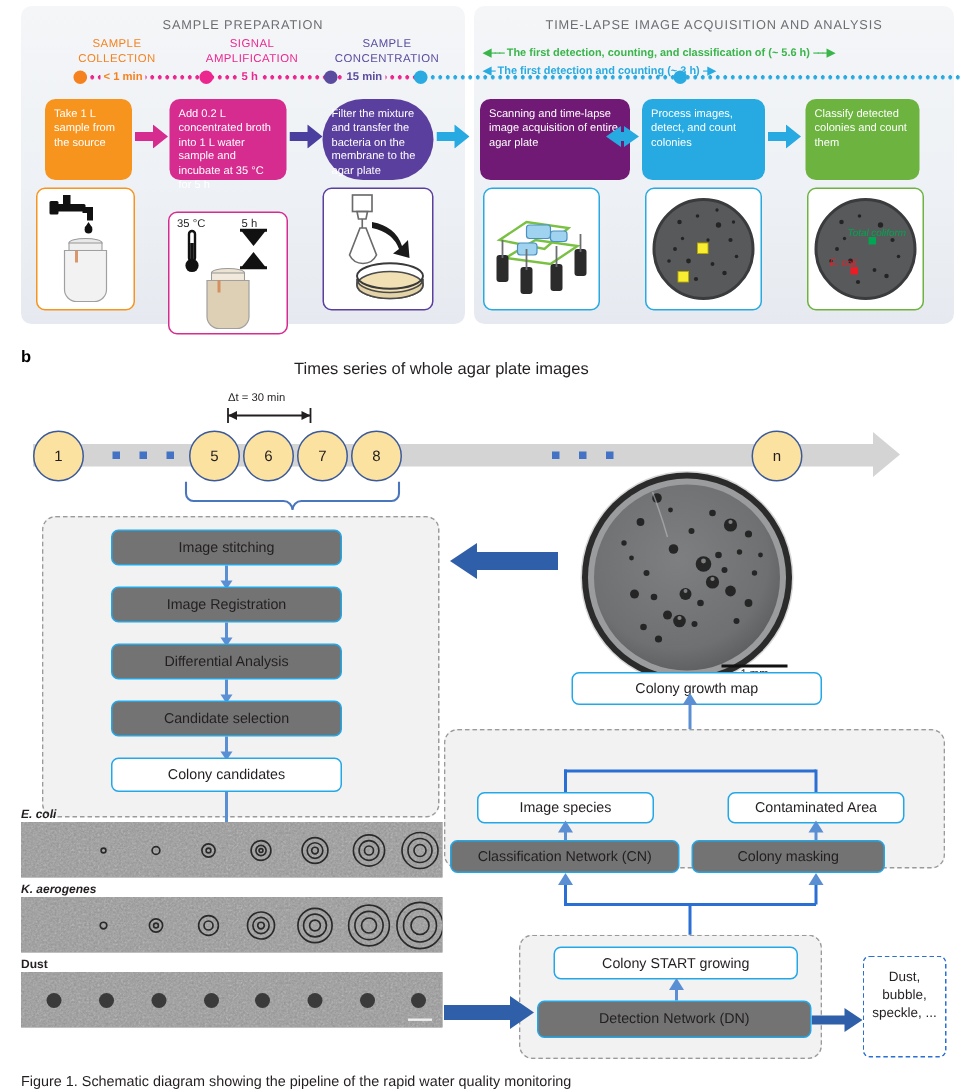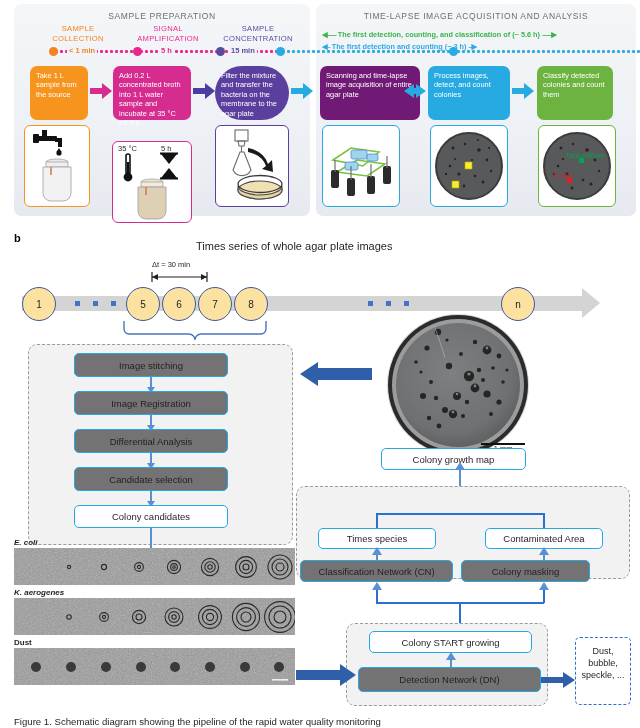--- a/index.html
+++ b/index.html
@@ -478,31 +478,31 @@
           <circle cx="74" cy="84" r="1.3"></circle>
       </g>
       <path d="M52 18 q6 16 10 30" stroke="#b9bbbd" stroke-width="1" fill="none" opacity=".6"></path>
     </svg>
     <div id="scalebar">
       <div class="bar"></div>
       <div class="lab">1 mm</div>
     </div>
   </div>
 
-  <div class="fbox white" style="left:381px;top:226px;width:145px;height:22px;">Colony growth map</div>
+  <div class="fbox white" style="left:381px;top:226px;width:167px;height:22px;">Colony growth map</div>
   <div class="varrow" style="left:459px;top:248px;height:42px;"></div>
   <div class="vhead" style="left:455px;top:248px;border-left:5px solid transparent;border-right:5px solid transparent;border-bottom:8px solid #5b8fd4;top:240px;"></div>
 
   <div class="dashbox" style="left:296px;top:264px;width:334px;height:93px;"></div>
 
   <div class="hline" style="left:376px;top:291px;width:168px;"></div>
   <div class="vline" style="left:376px;top:291px;height:16px;"></div>
   <div class="vline" style="left:543px;top:291px;height:16px;"></div>
 
-  <div class="fbox white" style="left:318px;top:306px;width:118px;height:21px;">Times species</div>
+  <div class="fbox white" style="left:318px;top:306px;width:118px;height:21px;">Image species</div>
   <div class="fbox white" style="left:485px;top:306px;width:118px;height:21px;">Contaminated Area</div>
 
   <div class="varrow" style="left:376px;top:329px;height:9px;"></div>
   <div class="vhead" style="left:371.5px;top:325px;border-left:5px solid transparent;border-right:5px solid transparent;border-bottom:8px solid #5b8fd4;"></div>
   <div class="varrow" style="left:543px;top:329px;height:9px;"></div>
   <div class="vhead" style="left:538.5px;top:325px;border-left:5px solid transparent;border-right:5px solid transparent;border-bottom:8px solid #5b8fd4;"></div>
 
   <div class="fbox fill" style="left:300px;top:338px;width:153px;height:22px;">Classification Network (CN)</div>
   <div class="fbox fill" style="left:461px;top:338px;width:129px;height:22px;">Colony masking</div>
 

